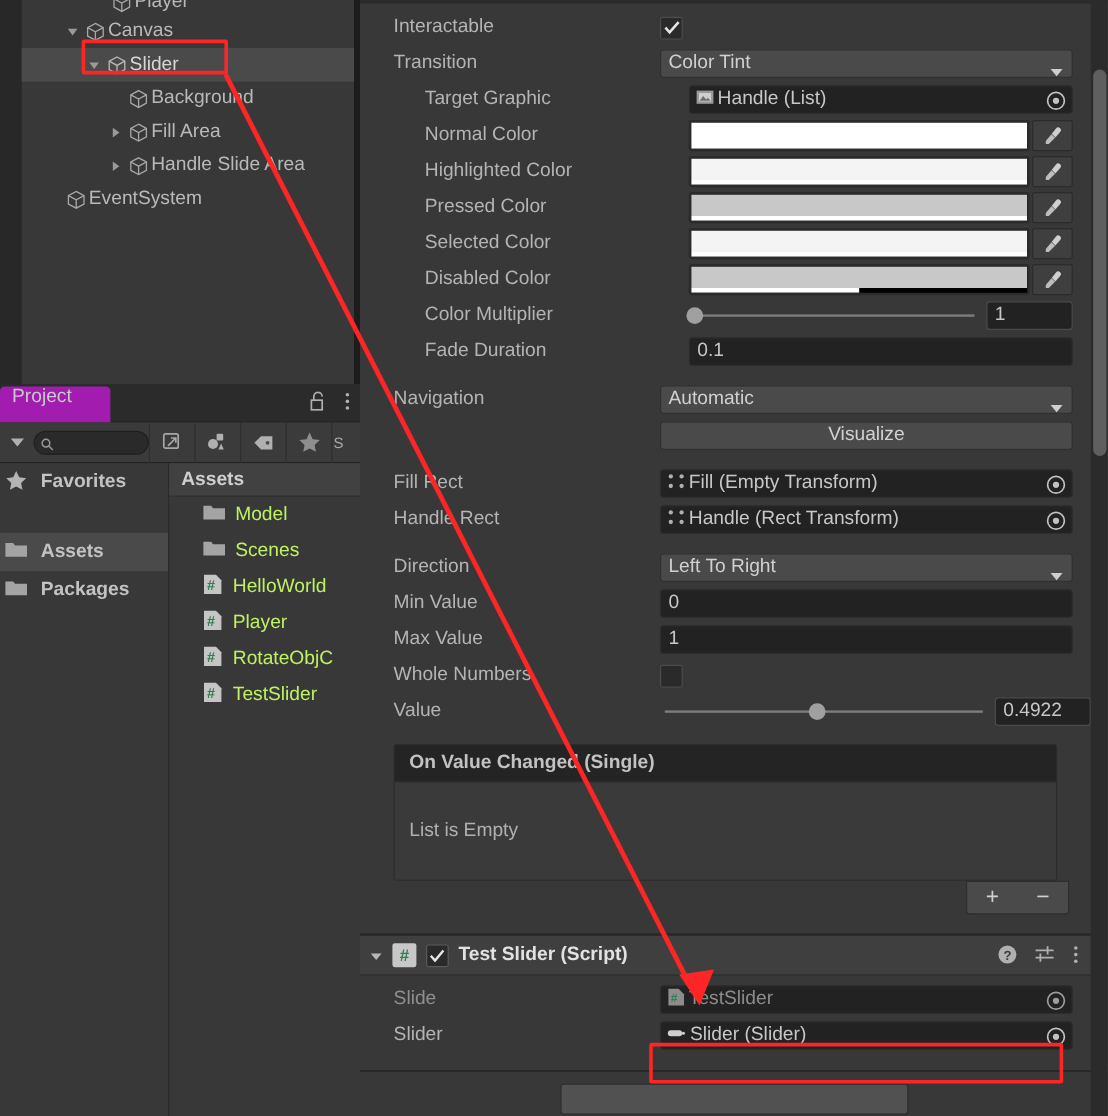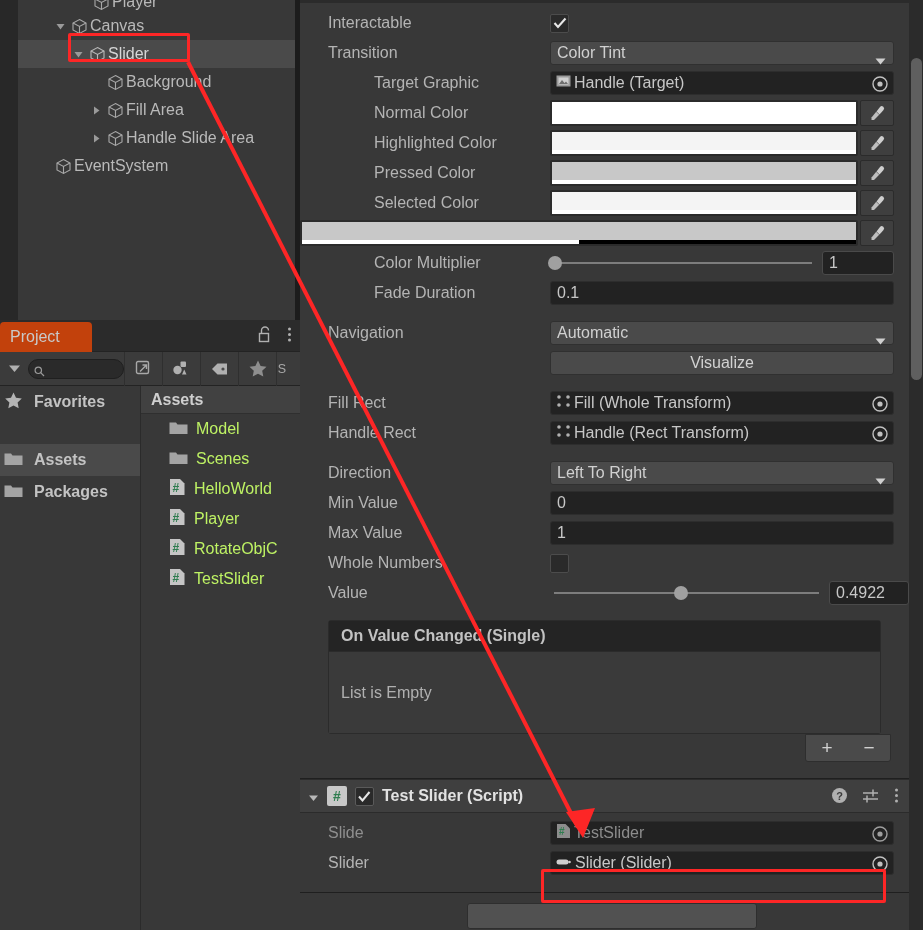--- a/index.html
+++ b/index.html
@@ -25,22 +25,22 @@
   .twisty svg{ display:block; }
   .cube{ flex:0 0 22px; display:flex; align-items:center; justify-content:center; }
   .hier-label{ white-space:nowrap; font-size:16px; }
   .hier-spacer{ flex:0 0 auto; }
 
   
   .project{ position:absolute; left:0; top:320px; width:300px; height:610px; background:#282828; }
   .proj-tabbar{ position:relative; height:32px; background:#2b2b2b; border-bottom:1px solid #232323;}
   .proj-tab{
     position:absolute; left:0; top:2px; width:92px; height:30px;
-    background:#c2410c; border-radius:4px 4px 0 0;
-    display:flex; align-items:center; padding-left:10px;
+    background:#a21caf; border-radius:4px 4px 0 0;
+    display:flex; padding-left:10px;
     color:#c9c9c9; font-size:16px;
   }
   .proj-tab-actions{ position:absolute; right:8px; top:0; height:32px; display:flex; align-items:center; gap:14px; }
   .proj-toolbar{ position:relative; height:34px; background:#3b3b3b; display:flex; align-items:center; border-bottom:1px solid #232323; }
   .tb-caret{ width:28px; display:flex; align-items:center; justify-content:center; }
   .search-wrap{ position:relative; width:96px; height:20px; }
   .search-box{
     width:100%; height:20px; background:#2a2a2a; border:1px solid #1f1f1f; border-radius:10px;
     padding-left:20px; color:#c0c0c0; font-size:12px; font-family:"Liberation Sans",sans-serif;
   }
@@ -55,21 +55,21 @@
   .content-header{ height:28px; background:#414141; display:flex; align-items:center; padding-left:10px; font-size:16px; color:#cfcfcf; font-weight:bold; border-bottom:1px solid #2f2f2f;}
   .asset-row{ height:30px; display:flex; align-items:center; gap:8px; padding-left:28px; font-size:16px; color:#bef264; white-space:nowrap; }
 
   
   .inspector{ position:absolute; left:300px; top:0; width:623px; height:930px; background:#383838; }
   .insp-scroll{ position:absolute; left:0; top:0; right:14px; bottom:0; }
   .insp-topline{ position:absolute; left:0; top:0; right:0; height:3px; background:#2b2b2b; }
 
   .row{ position:relative; height:30px; display:flex; align-items:center; }
   .lbl{ width:250px; padding-left:28px; color:#b4b4b4; font-size:16px; white-space:nowrap; }
-  .lbl.indent{ padding-left:74px; }
+  .lbl.indent{ padding-left:30px;margin-left:24px; }
   .fieldzone{ position:relative; flex:1; padding-right:15px; height:30px; display:flex; align-items:center; }
 
   .checkbox{
     width:19px; height:19px; background:#2a2a2a; border:1px solid #4c4c4c; border-radius:2px;
     display:flex; align-items:center; justify-content:center;
   }
   .dropdown{
     width:100%; height:24px; background:#4a4a4a; border:1px solid #303030; border-radius:3px;
     display:flex; align-items:center; padding:0 6px; color:#d0d0d0; font-size:16px; position:relative;
   }
@@ -428,21 +428,21 @@
         <div class="lbl indent">Target Graphic</div>
         <div class="fieldzone">
           <div class="objfield">
             <span>
               <svg width="15" height="14" viewBox="0 0 15 14">
                   <rect x="0.5" y="1.5" width="14" height="11" fill="#9a9a9a"></rect>
                   <rect x="2.5" y="3.5" width="10" height="7" fill="#cfcfcf"></rect>
                   <path d="M3 10 L6 6 L8.5 9 L10 7.5 L12 10 Z" fill="#6e6e6e"></path>
                 </svg>
             </span>
-            <span>Handle (Target)</span>
+            <span>Handle (List)</span>
             <span class="obj-pick">
               <svg width="18" height="18" viewBox="0 0 18 18">
                   <circle cx="9" cy="9" r="7" fill="none" stroke="#c2c2c2" stroke-width="1.4"></circle>
                   <circle cx="9" cy="9" r="2.6" fill="#c2c2c2"></circle>
                 </svg>
             </span>
           </div>
         </div>
       </div>
 
@@ -512,20 +512,21 @@
               <svg width="17" height="17" viewBox="0 0 17 17">
                   <path d="M11 2 a2.3 2.3 0 0 1 3.5 3 L10.5 9.5 L7.5 6.5 Z" fill="#cfcfcf"></path>
                   <path d="M7.2 6.8 L10.2 9.8 L5 15 L2.5 15 L2.5 12.5 Z" fill="#bdbdbd"></path>
                 </svg>
             </div>
           </div>
         </div>
       </div>
 
       <div class="row">
+        <div class="lbl indent">Disabled Color</div>
         <div class="fieldzone">
           <div class="colorfield">
             <div class="color-sw">
               <div class="color-main" id="dc-main" style="background: rgb(200, 200, 200);"></div>
                 <div class="color-alpha" id="dc-alpha" style="width: 50%;"></div>
             </div>
             <div class="eyedrop">
               <svg width="17" height="17" viewBox="0 0 17 17">
                   <path d="M11 2 a2.3 2.3 0 0 1 3.5 3 L10.5 9.5 L7.5 6.5 Z" fill="#cfcfcf"></path>
                   <path d="M7.2 6.8 L10.2 9.8 L5 15 L2.5 15 L2.5 12.5 Z" fill="#bdbdbd"></path>
@@ -589,21 +590,21 @@
         <div class="fieldzone">
           <div class="objfield">
             <span>
               <svg width="15" height="14" viewBox="0 0 15 14">
                   <circle cx="3" cy="3" r="1.8" fill="#b0b0b0"></circle>
                   <circle cx="12" cy="3" r="1.8" fill="#b0b0b0"></circle>
                   <circle cx="3" cy="11" r="1.8" fill="#b0b0b0"></circle>
                   <circle cx="12" cy="11" r="1.8" fill="#b0b0b0"></circle>
                 </svg>
             </span>
-            <span>Fill (Whole Transform)</span>
+            <span>Fill (Empty Transform)</span>
             <span class="obj-pick">
               <svg width="18" height="18" viewBox="0 0 18 18">
                   <circle cx="9" cy="9" r="7" fill="none" stroke="#c2c2c2" stroke-width="1.4"></circle>
                   <circle cx="9" cy="9" r="2.6" fill="#c2c2c2"></circle>
                 </svg>
             </span>
           </div>
         </div>
       </div>
 

